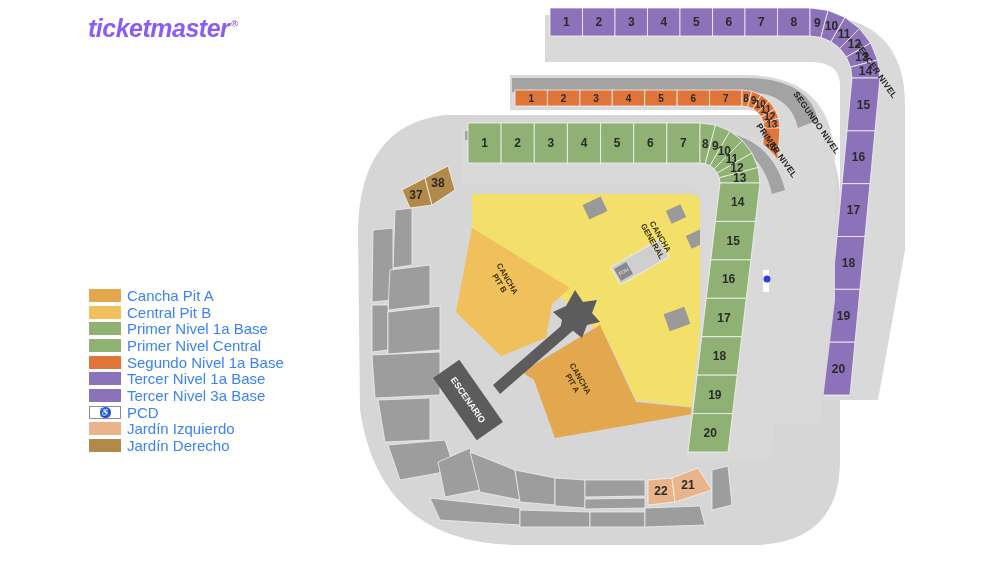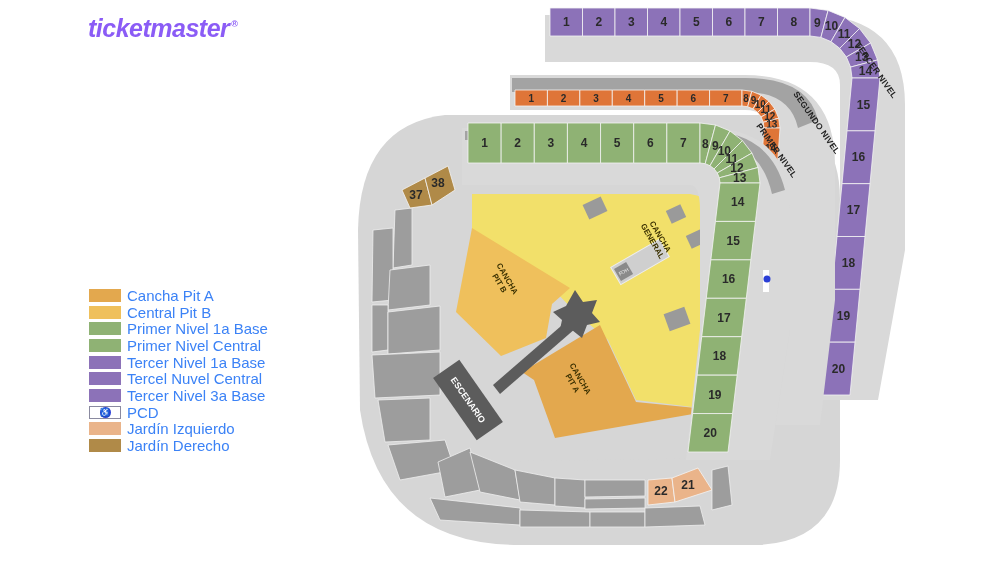--- a/index.html
+++ b/index.html
@@ -35,26 +35,26 @@
     </div>
     <div class="legend-item">
       <span class="swatch" style="background: rgb(143, 178, 116);"></span>
       <span class="legend-label">Primer Nivel 1a Base</span>
     </div>
     <div class="legend-item">
       <span class="swatch" style="background: rgb(143, 178, 116);"></span>
       <span class="legend-label">Primer Nivel Central</span>
     </div>
     <div class="legend-item">
+      <span class="swatch" style="background: rgb(223, 117, 56);"></span>
+      <span class="legend-label">Segundo Nivel 1a Base</span>
+    </div>
+    <div class="legend-item">
       <span class="swatch" style="background: rgb(140, 114, 184);"></span>
       <span class="legend-label">Tercer Nivel 1a Base</span>
-    </div>
-    <div class="legend-item">
-      <span class="swatch" style="background: rgb(140, 114, 184);"></span>
-      <span class="legend-label">Tercel Nuvel Central</span>
     </div>
     <div class="legend-item">
       <span class="swatch" style="background: rgb(140, 114, 184);"></span>
       <span class="legend-label">Tercer Nivel 3a Base</span>
     </div>
     <div class="legend-item">
       <span class="swatch pcd">
         <span class="dot">♿</span>
       </span>
       <span class="legend-label">PCD</span>

